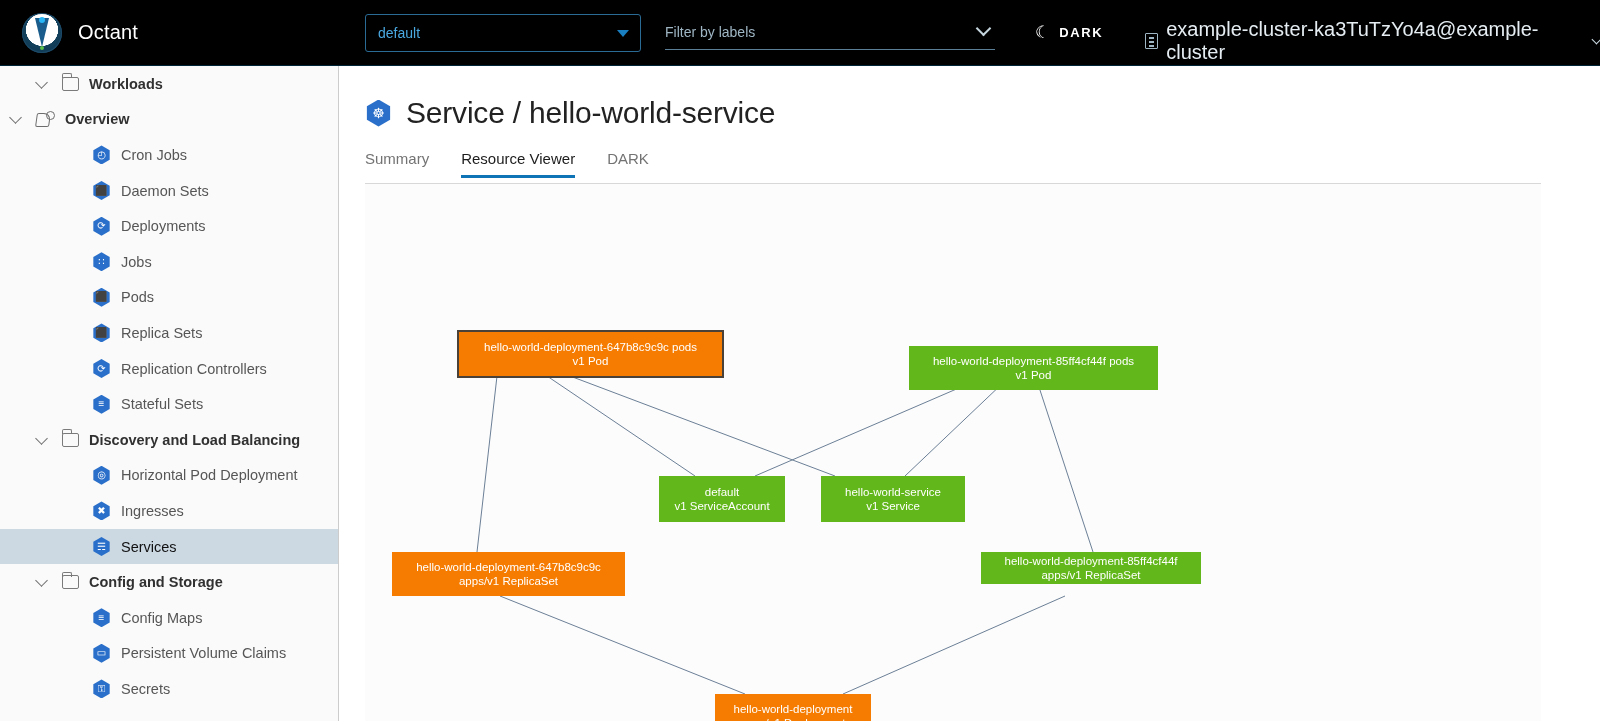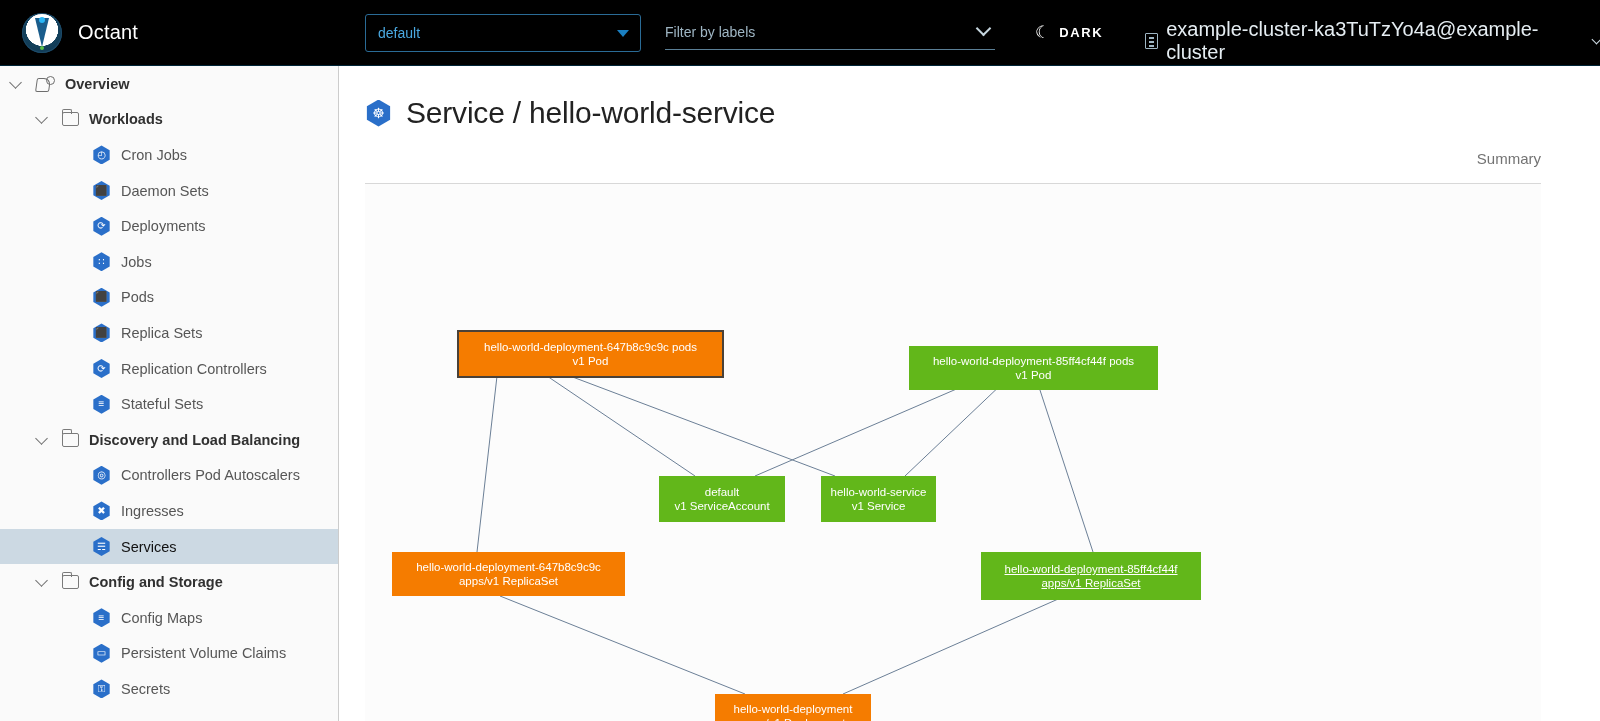--- a/index.html
+++ b/index.html
@@ -207,25 +207,24 @@
     padding: 30px 0 0 26px;
   }
   .page-title .k8s-icon { width: 27px; height: 27px; flex: 0 0 27px; }
   .page-title .k8s-icon .glyph { font-size: 14px; }
   .page-title h1 {
     font-size: 30px; font-weight: 400; color: #222;
     letter-spacing: -.2px;
   }
   .tabs {
     margin: 20px 0 0 26px;
-    display: flex; align-items: flex-end; gap: 32px;
+    display: flex; align-items: flex-start; gap: 32px;
     height: 34px;
     border-bottom: 1px solid #d8d8d8;
     width: 1176px;
-    flex-direction: column;
   }
   .tab {
     font-size: 15px; color: #737373;
     padding-bottom: 8px; cursor: pointer;
     border-bottom: 3px solid transparent;
     margin-bottom: -1px;
   }
   .tab.active { color: #1c1c1c; border-bottom-color: #0e74b5; }
 
   
@@ -276,30 +275,30 @@
   </div>
 
   <div class="cluster-picker">
     <span class="cube"></span>
     <span>example-cluster-ka3TuTzYo4a@example-cluster</span>
     <span class="chev2"></span>
   </div>
 </div>
 
 <div class="sidebar" id="sidebar">
+    <div class="nav-row ind-1 group">
+      <span class="twisty"></span>
+      <span class="folder" style="margin-left: 12px;"></span>
+      <span class="nav-label">Workloads</span>
+    </div>
     <div class="nav-row ind-0 group">
       <span class="twisty"></span>
       <span class="ov-icon" style="margin-left: 12px;"></span>
       <span class="nav-label">Overview</span>
     </div>
-    <div class="nav-row ind-1 group">
-      <span class="twisty"></span>
-      <span class="folder" style="margin-left: 12px;"></span>
-      <span class="nav-label">Workloads</span>
-    </div>
     <div class="nav-row ind-2">
       <span class="k8s-icon">
         <span class="hex"></span>
         <span class="glyph">◴</span>
       </span>
       <span class="nav-label">Cron Jobs</span>
     </div>
     <div class="nav-row ind-2">
       <span class="k8s-icon">
         <span class="hex"></span>
@@ -352,21 +351,21 @@
     <div class="nav-row ind-1 group">
       <span class="twisty"></span>
       <span class="folder" style="margin-left: 12px;"></span>
       <span class="nav-label">Discovery and Load Balancing</span>
     </div>
     <div class="nav-row ind-2">
       <span class="k8s-icon">
         <span class="hex"></span>
         <span class="glyph">◎</span>
       </span>
-      <span class="nav-label">Controllers Pod Autoscalers</span>
+      <span class="nav-label">Horizontal Pod Deployment</span>
     </div>
     <div class="nav-row ind-2">
       <span class="k8s-icon">
         <span class="hex"></span>
         <span class="glyph">✖</span>
       </span>
       <span class="nav-label">Ingresses</span>
     </div>
     <div class="nav-row ind-2 selected">
       <span class="k8s-icon">
@@ -436,29 +435,29 @@
           <span class="l2">v1 Pod</span>
         </div>
         <div class="node green" style="left: 544px; top: 162px; width: 249px; height: 44px;">
           <span class="l1">hello-world-deployment-85ff4cf44f pods</span>
           <span class="l2">v1 Pod</span>
         </div>
         <div class="node green" style="left: 294px; top: 292px; width: 126px; height: 46px;">
           <span class="l1">default</span>
           <span class="l2">v1 ServiceAccount</span>
         </div>
-        <div class="node green" style="left: 456px; top: 292px; width: 115px; height: 46px;">
+        <div class="node green" style="left: 456px; top: 292px; width: 144px; height: 46px;">
           <span class="l1">hello-world-service</span>
           <span class="l2">v1 Service</span>
         </div>
         <div class="node orange" style="left: 27px; top: 368px; width: 233px; height: 44px;">
           <span class="l1">hello-world-deployment-647b8c9c9c</span>
           <span class="l2">apps/v1 ReplicaSet</span>
         </div>
-        <div class="node green" style="left: 616px; top: 368px; width: 220px; height: 48px; text-decoration: underline;">
+        <div class="node green" style="left: 616px; top: 368px; width: 220px; height: 32px;">
           <span class="l1">hello-world-deployment-85ff4cf44f</span>
           <span class="l2">apps/v1 ReplicaSet</span>
         </div>
         <div class="node orange" style="left: 350px; top: 510px; width: 156px; height: 44px;">
           <span class="l1">hello-world-deployment</span>
           <span class="l2">apps/v1 Deployment</span>
         </div>
       </div>
   </div>
 

